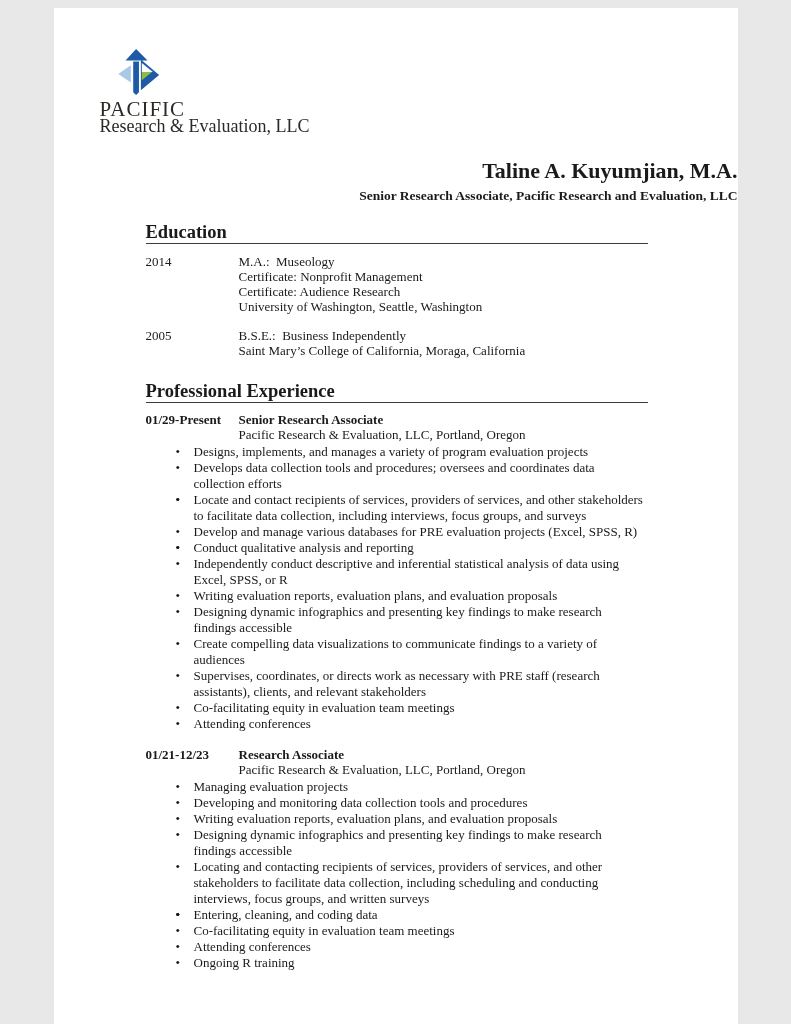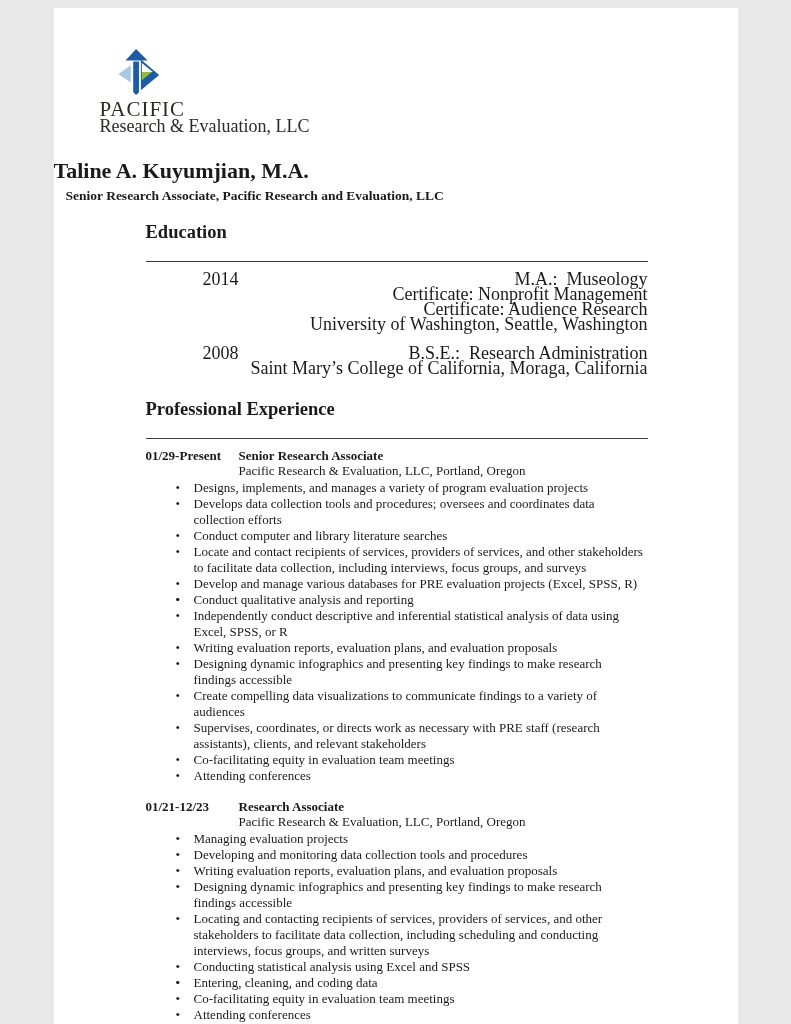--- a/index.html
+++ b/index.html
@@ -23,37 +23,37 @@
     color: #2d2a26;
     line-height: 20px;
     margin-top: 1px;
   }
   .logo-sub {
     font-size: 18px;
     color: #2d2a26;
     line-height: 15px;
   }
   
-  .header-block { text-align: left; margin-top: 24px; line-height: 1.15; }
+  .header-block { text-align: right; margin-top: 24px; line-height: 1.15; }
   .person-name { font-size: 22px; font-weight: bold; margin: 0; }
   .person-title { font-size: 13.5px; font-weight: bold; margin-top: 5px; padding-left: 12px; }
   .person-email { font-size: 13px; margin-top: 5px; }
   
   .content { margin: 0 90px 0 92px; }
   .section-heading {
     font-size: 18.5px;
     font-weight: bold;
     border-bottom: 1.5px solid #3c3c3c;
-    padding-bottom: 18px;
+    padding-bottom: 0;
     line-height: 22px;
   }
   .edu-heading { margin-top: 17px; }
   .exp-heading { margin-top: 22px; }
   
-  .edu-entry { display: flex; font-size: 18px; line-height: 15px; text-align: right; }
+  .edu-entry { display: flex; font-size: 13px; line-height: 15px; }
   .edu-entry.first { margin-top: 10px; }
   .edu-entry.gap { margin-top: 14px; }
   .edu-year { width: 93px; flex: 0 0 93px; }
   .edu-lines { flex: 1; }
   .edu-line { white-space: pre-wrap; }
   
   .job-entry.first { margin-top: 9px; }
   .job-entry.gap { margin-top: 15px; }
   .job-head { display: flex; font-size: 13px; line-height: 15.5px; }
   .job-dates { width: 93px; flex: 0 0 93px; font-weight: bold; }
@@ -114,24 +114,24 @@
 
             <div class="edu-line">Certificate: Nonprofit Management</div>
 
             <div class="edu-line">Certificate: Audience Research</div>
 
             <div class="edu-line">University of Washington, Seattle, Washington</div>
           </div>
       </div>
 
       <div class="edu-entry gap">
-        <div class="edu-year">2008</div>
+        <div class="edu-year">2005</div>
         <div class="edu-lines">
 
-            <div class="edu-line">B.S.E.:  Research Administration</div>
+            <div class="edu-line">B.S.E.:  Business Independently</div>
 
             <div class="edu-line">Saint Mary’s College of California, Moraga, California</div>
           </div>
       </div>
     </div>
 
     <div>
       <div class="section-heading exp-heading">Professional Experience</div>
 
       <div class="job-entry first">
@@ -147,21 +147,20 @@
               <span>Designs, implements, and manages a variety of program evaluation projects</span>
             </li>
 
             <li>
               <span class="dot">•</span>
               <span>Develops data collection tools and procedures; oversees and coordinates data collection efforts</span>
             </li>
 
             <li>
               <span class="dot">•</span>
-              <span>Conduct computer and library literature searches</span>
             </li>
 
             <li>
               <span class="dot">•</span>
               <span>Locate and contact recipients of services, providers of services, and other stakeholders to facilitate data collection, including interviews, focus groups, and surveys</span>
             </li>
 
             <li>
               <span class="dot">•</span>
               <span>Develop and manage various databases for PRE evaluation projects (Excel, SPSS, R)</span>
@@ -241,21 +240,20 @@
               <span>Designing dynamic infographics and presenting key findings to make research findings accessible</span>
             </li>
 
             <li>
               <span class="dot">•</span>
               <span>Locating and contacting recipients of services, providers of services, and other stakeholders to facilitate data collection, including scheduling and conducting interviews, focus groups, and written surveys</span>
             </li>
 
             <li>
               <span class="dot">•</span>
-              <span>Conducting statistical analysis using Excel and SPSS</span>
             </li>
 
             <li>
               <span class="dot">•</span>
             </li>
 
             <li>
               <span class="dot">•</span>
               <span>Entering, cleaning, and coding data</span>
             </li>

